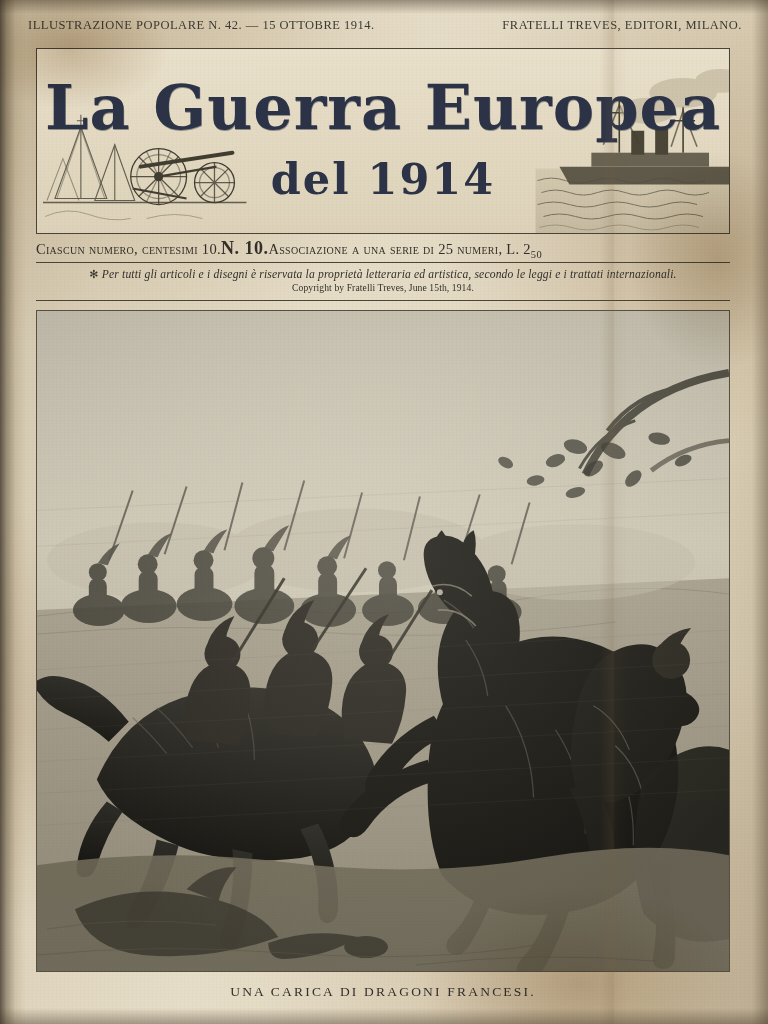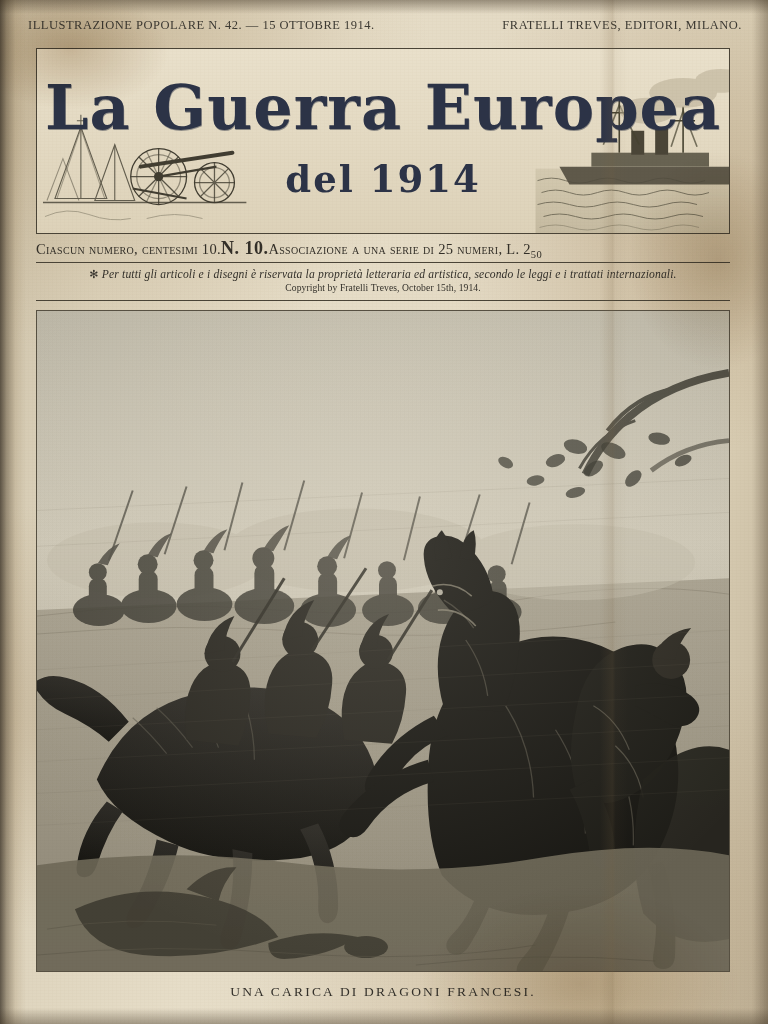--- a/index.html
+++ b/index.html
@@ -122,21 +122,21 @@
     color: #2c3347;
     text-shadow: 0.5px 0.5px 0 rgba(40,46,64,0.45);
   }
   .title-sub {
     position: absolute;
     left: 0; right: 0;
     top: 106px;
     text-align: center;
     font-family: "DejaVu Serif", serif;
     font-weight: bold;
-    font-size: 37px;
+    font-size: 43px;
     line-height: 48px;
     letter-spacing: 2px;
     color: #2c3347;
   }
 
   
   #infoline {
     position: absolute;
     left: 36px; right: 38px;
     top: 238px;
@@ -338,21 +338,21 @@
     </div>
   </div>
 
   <div id="rule-1"></div>
 
   <div id="notice">
     <div class="rights">
       <span class="star">✻</span>
       <span>Per tutti gli articoli e i disegni è riservata la proprietà letteraria ed artistica, secondo le leggi e i trattati internazionali.</span>
     </div>
-    <div class="copy">Copyright by Fratelli Treves, October 15th, 1914.</div>
+    <div class="copy">Copyright by Fratelli Treves, June 15th, 1914.</div>
   </div>
 
   <div id="rule-2"></div>
 
   <div id="plate">
     <svg viewBox="0 0 694 662" preserveAspectRatio="none" aria-hidden="true">
       <defs>
         <linearGradient id="plateSky" x1="0" y1="0" x2="0" y2="1">
           <stop offset="0%" stop-color="#b9b4a4"></stop>
           <stop offset="35%" stop-color="#cbc5b4"></stop>

